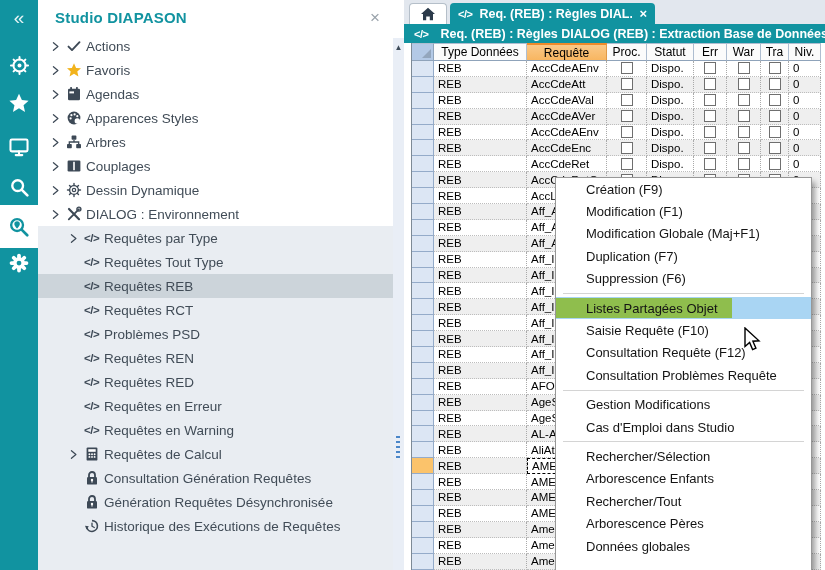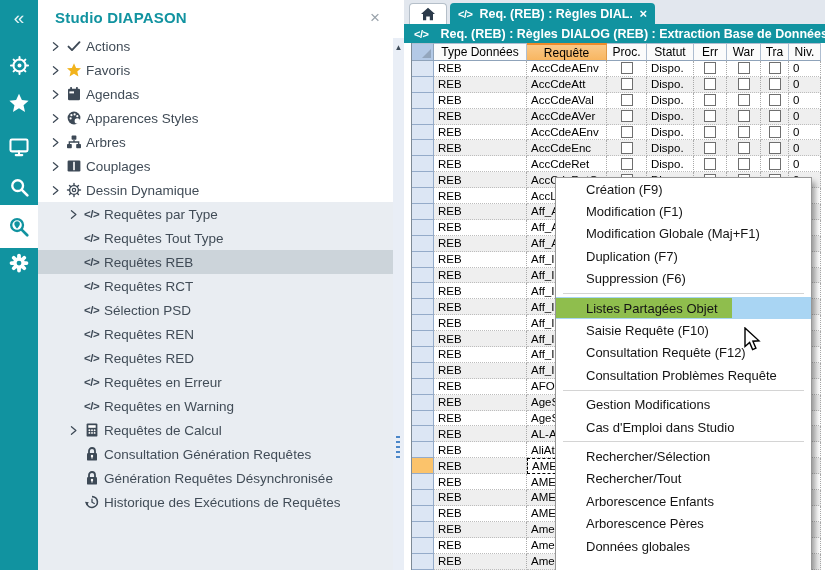--- a/index.html
+++ b/index.html
@@ -268,20 +268,39 @@
             <span class="ic ">
               <svg width="16" height="16" viewBox="0 0 16 16">
                 <circle cx="8" cy="8" r="4.4" fill="none" stroke="currentColor" stroke-width="1.4"></circle>
                 <circle cx="8" cy="8" r="1.7" fill="none" stroke="currentColor" stroke-width="1.2"></circle>
                 <path d="M12.6 8h1.9M11.2 4.8l1.3-1.3M8 3.4V1.5M4.8 4.8L3.5 3.5M3.4 8H1.5M4.8 11.2l-1.3 1.3M8 12.6v1.9M11.2 11.2l1.3 1.3" stroke="currentColor" stroke-width="1.4" stroke-linecap="round"></path>
               </svg>
             </span>
           </span>
           <span>Dessin Dynamique</span>
         </div>
+        <div class="titem">
+          <span class="chev">
+            <span class="ic ">
+              <svg width="11" height="11" viewBox="0 0 16 16">
+                <polyline points="5,2.5 11.5,8 5,13.5" fill="none" stroke="currentColor" stroke-width="1.8" stroke-linecap="round" stroke-linejoin="round"></polyline>
+              </svg>
+            </span>
+          </span>
+          <span class="tic">
+            <span class="ic ">
+              <svg width="16" height="16" viewBox="0 0 16 16">
+                <path d="M2.8 13.4L13 3.2" stroke="currentColor" stroke-width="1.8" stroke-linecap="round"></path>
+                <path d="M3 3l10 10.2" stroke="currentColor" stroke-width="2.2" stroke-linecap="round"></path>
+                <circle cx="12.9" cy="3.1" r="2" fill="none" stroke="currentColor" stroke-width="1.4"></circle>
+              </svg>
+            </span>
+          </span>
+          <span>DIALOG : Environnement</span>
+        </div>
         <div class="titem lvl1">
           <span class="chev">
             <span class="ic ">
               <svg width="11" height="11" viewBox="0 0 16 16">
                 <polyline points="5,2.5 11.5,8 5,13.5" fill="none" stroke="currentColor" stroke-width="1.8" stroke-linecap="round" stroke-linejoin="round"></polyline>
               </svg>
             </span>
           </span>
           <span class="tic">
             <span class="ic ">
@@ -317,21 +336,21 @@
           </span>
           <span>Requêtes RCT</span>
         </div>
         <div class="titem lvl1">
           <span class="chev"></span>
           <span class="tic">
             <span class="ic ">
               <span class="code-ic">&lt;/&gt;</span>
             </span>
           </span>
-          <span>Sélection PSD</span>
+          <span>Problèmes PSD</span>
         </div>
         <div class="titem lvl1">
           <span class="chev"></span>
           <span class="tic">
             <span class="ic ">
               <span class="code-ic">&lt;/&gt;</span>
             </span>
           </span>
           <span>Requêtes REN</span>
         </div>
@@ -1091,22 +1110,22 @@
         <span class="green">Listes Partagées Objet</span>
       </div>
       <div class="mitem">Saisie Requête (F10)</div>
       <div class="mitem">Consultation Requête (F12)</div>
       <div class="mitem">Consultation Problèmes Requête</div>
       <div class="msep"></div>
       <div class="mitem">Gestion Modifications</div>
       <div class="mitem">Cas d'Emploi dans Studio</div>
       <div class="msep"></div>
       <div class="mitem">Rechercher/Sélection</div>
+      <div class="mitem">Arborescence Enfants</div>
       <div class="mitem">Rechercher/Tout</div>
-      <div class="mitem">Arborescence Enfants</div>
       <div class="mitem">Arborescence Pères</div>
       <div class="mitem">Données globales</div>
     </div>
 
   <div id="cursor">
     <svg width="18" height="26" viewBox="0 0 18 26">
       <polygon points="1,1 1,19.5 5.6,15.4 8.6,22.6 11.9,21.2 8.9,14.2 15,13.8" fill="#fff" stroke="#000" stroke-width="1.4"></polygon>
     </svg>
   </div>
 </div>

